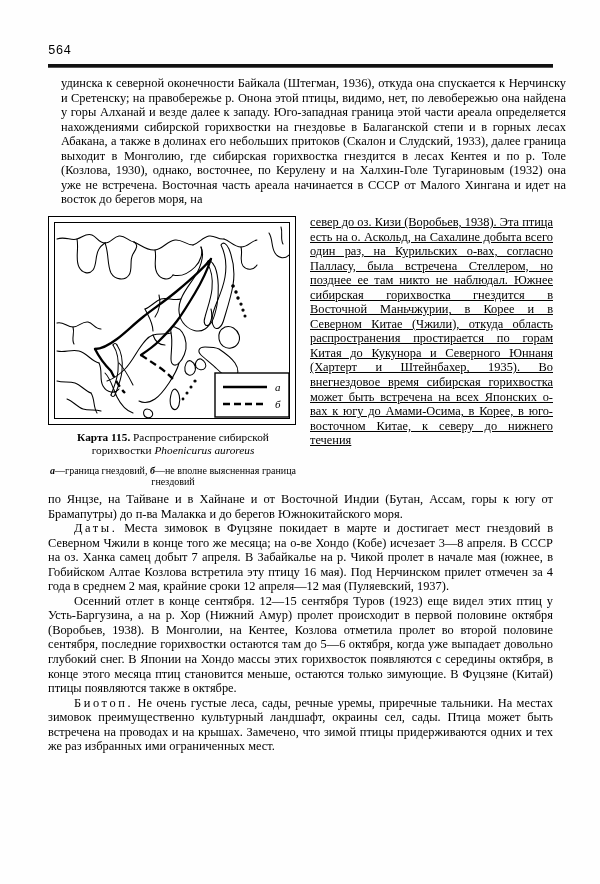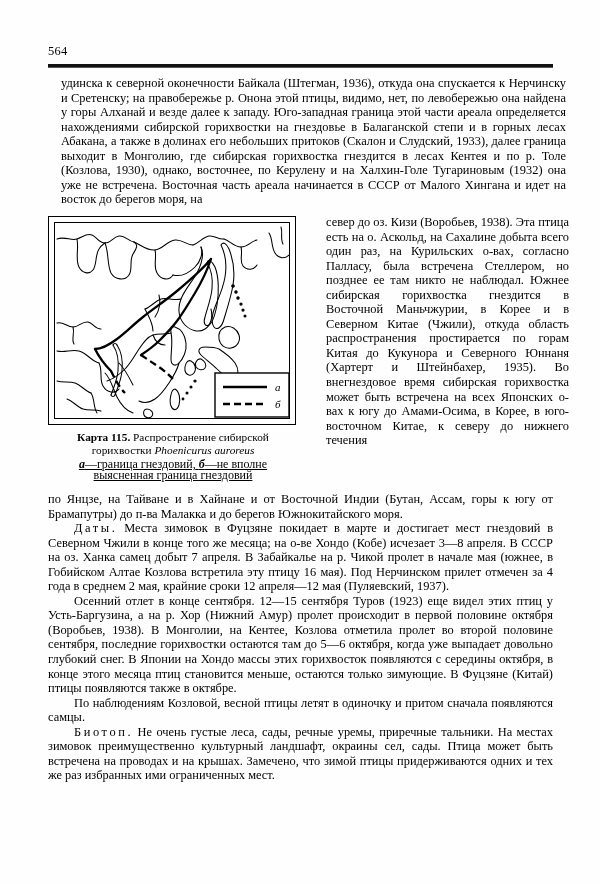--- a/index.html
+++ b/index.html
@@ -29,20 +29,21 @@
     left: 48px;
     top: 44px;
     width: 505px;
     height: 20px;
   }
   .folio {
     position: absolute;
     left: 0; top: 0;
     font-size: 12.5px;
     letter-spacing: 0.2px;
+    font-family: Liberation Mono, monospace;
   }
   .runtitle {
     position: absolute;
     left: 0; top: 1px;
     width: 505px;
     text-align: center;
     font-size: 10.5px;
     font-weight: bold;
     letter-spacing: 1.1px;
   }
@@ -72,23 +73,24 @@
     text-justify: inter-word;
     hyphens: manual;
   }
   .block-top {
     left: 48px;
     top: 76px;
     width: 505px;
     margin-left: 13px;
   }
   .block-right {
-    left: 326px;
+    left: 310px;
     top: 215px;
     width: 243px;
+    text-decoration: underline;
   }
   .block-bottom {
     left: 48px;
     top: 492px;
     width: 505px;
   }
   .col p {
     margin: 0;
   }
   .ind { text-indent: 26px; }
@@ -131,24 +133,23 @@
     margin-top: 6px;
     text-align: center;
   }
   .figcaption .cap-main {
     font-size: 11.3px;
     line-height: 13px;
   }
   .figcaption .cap-main b { font-weight: bold; }
   .figcaption .cap-main i { }
   .figcaption .cap-key {
-    font-size: 12px;
+    font-size: 10px;
     line-height: 11.4px;
-    margin-top: 2px;
-    text-decoration: underline;
+    margin-top: 8px;
   }
   .figcaption .cap-key i { font-style: italic; font-weight: bold; }
 </style>
 </head>
 <body>
 
 <div class="page">
 
   <div class="runhead">
     <span class="folio">564</span>
@@ -299,21 +300,20 @@
     <p class="noind">по Янцзе, на Тайване и в Хайнане и от Восточной Индии (Бутан, Ассам, горы к югу от Брамапутры) до п-ва Малакка и до берегов Южнокитайского моря.</p>
 
 
     <p class="ind">
       <span class="sp">Даты.</span>
       <span>Места зимовок в Фуцзяне покидает в марте и достигает мест гнездовий в Северном Чжили в конце того же месяца; на о-ве Хондо (Кобе) исчезает 3—8 апреля. В СССР на оз. Ханка самец добыт 7 апреля. В Забайкалье на р. Чикой пролет в начале мая (южнее, в Гобийском Алтае Козлова встретила эту птицу 16 мая). Под Нерчинском прилет отмечен за 4 года в среднем 2 мая, крайние сроки 12 апреля—12 мая (Пуляевский, 1937).</span>
     </p>
 
     <p class="ind">Осенний отлет в конце сентября. 12—15 сентября Туров (1923) еще видел этих птиц у Усть-Баргузина, а на р. Хор (Нижний Амур) пролет происходит в первой половине октября (Воробьев, 1938). В Монголии, на Кентее, Козлова отметила пролет во второй половине сентября, последние горихвостки остаются там до 5—6 октября, когда уже выпадает довольно глубокий снег. В Японии на Хондо массы этих горихвосток появляются с середины октября, в конце этого месяца птиц становится меньше, остаются только зимующие. В Фуцзяне (Китай) птицы появляются также в октябре.</p>
 
-    <p class="ind">По наблюдениям Козловой, весной птицы летят в одиночку и притом сначала появляются самцы.</p>
 
     <p class="ind">
       <span class="sp">Биотоп.</span>
       <span>Не очень густые леса, сады, речные уремы, приречные тальники. На местах зимовок преимущественно культурный ландшафт, окраины сел, сады. Птица может быть встречена на проводах и на крышах. Замечено, что зимой птицы придерживаются одних и тех же раз избранных ими ограниченных мест.</span>
     </p>
   </div>
 
 </div>
 
 </body></html>

